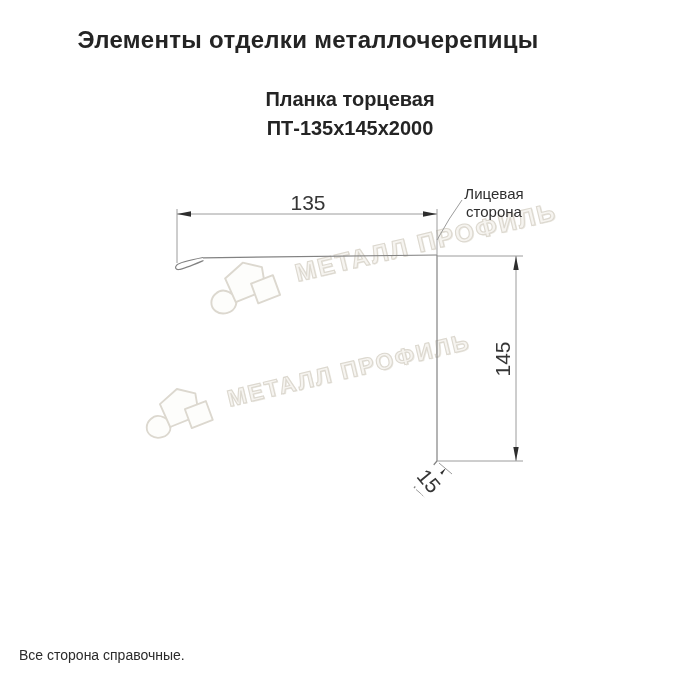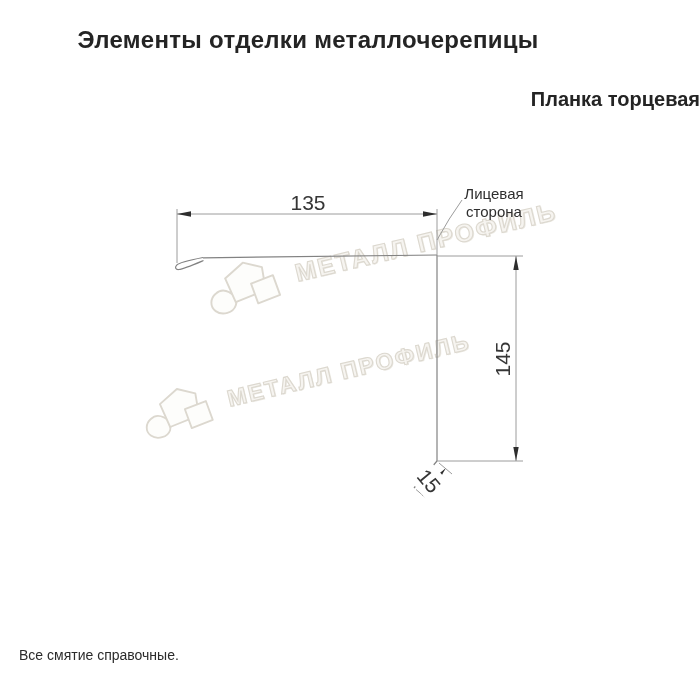--- a/index.html
+++ b/index.html
@@ -7,21 +7,21 @@
     width:700px;height:700px;position:relative;overflow:hidden;
     background:#ffffff;
     font-family:"Liberation Sans", sans-serif;
     color:#2a2a2a;
   }
   .abs{position:absolute;}
   .page-title{
     top:26px;left:0;width:616px;text-align:center;
     font-size:24px;font-weight:bold;letter-spacing:.3px;color:#242424;
   }
-  .product-block{top:85px;left:0;width:700px;text-align:right;color:#242424;}
+  .product-block{top:85px;left:0;width:700px;text-align:center;color:#242424;}
   .product-name,.product-sku{font-size:20px;font-weight:bold;line-height:29px;}
   
   .watermark{
     position:absolute;display:flex;align-items:center;gap:10px;
     transform-origin:left center;pointer-events:none;
   }
   .wm-text{
     font-weight:bold;white-space:nowrap;
     color:#f6f4f0;
     -webkit-text-stroke:1.1px #dcd8cf;
@@ -44,20 +44,21 @@
     font-size:14px;line-height:18.5px;color:#2b2b2b;
   }
 </style>
 </head>
 <body>
 
 <div class="abs page-title">Элементы отделки металлочерепицы</div>
 
 <div class="abs product-block">
   <div class="product-name">Планка торцевая</div>
+  <div class="product-sku">ПТ-135х145х2000</div>
 </div>
 
 <div class="watermark wm-1">
   <svg class="wm-logo" width="84" height="64" viewBox="0 0 104 80">
     <g fill="#fdfdfb" stroke="#dcd8cf" stroke-width="2.4" stroke-linejoin="round">
       <path d="M14,42 C6,46 3,56 9,63 C16,71 30,70 35,62 C39,56 37,48 31,44 C25,39 19,39 14,42 Z"></path>
       <path d="M30,26 L56,12 L78,23 L76,52 L36,58 Z"></path>
       <path d="M60,40 L89,36 L92,62 L63,66 Z"></path>
     </g>
   </svg>
@@ -116,14 +117,14 @@
   </g>
 
   <g>
     <path stroke="#9c9c9c" stroke-width="1" fill="none" d="M462,200 Q449,218 437,240"></path>
     <text class="small" x="494" y="199" text-anchor="middle">Лицевая</text>
     <text class="small" x="494" y="217" text-anchor="middle">сторона</text>
   </g>
 </svg>
 
 <div class="abs footnotes">
-  <div>Все смятие справочные.</div>
+  <div>Все сторона справочные.</div>
 </div>
 
 </body></html>

